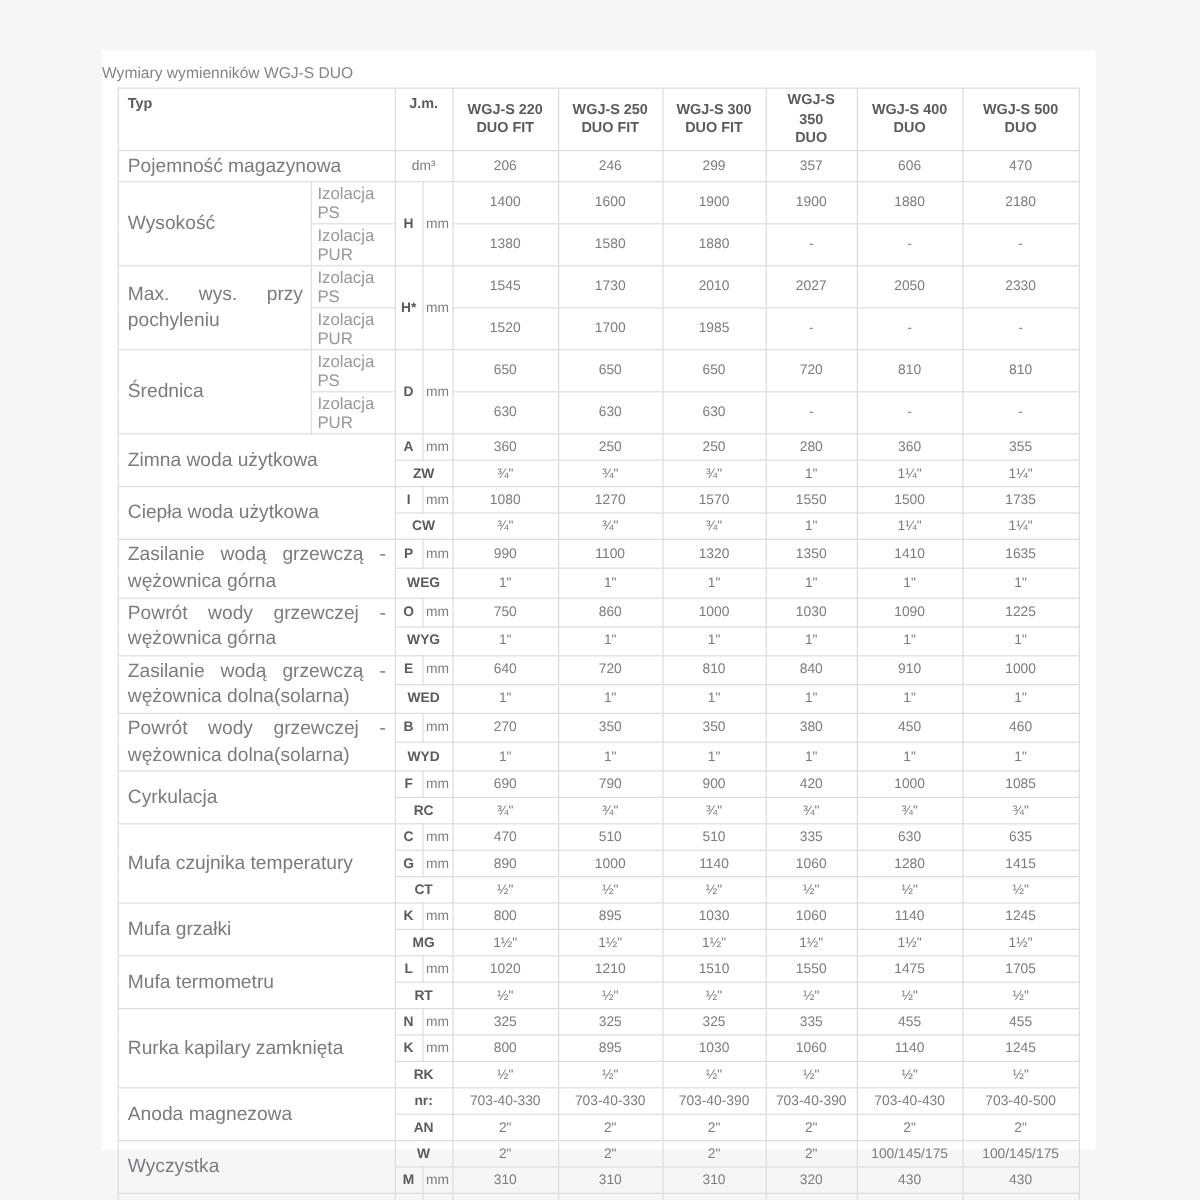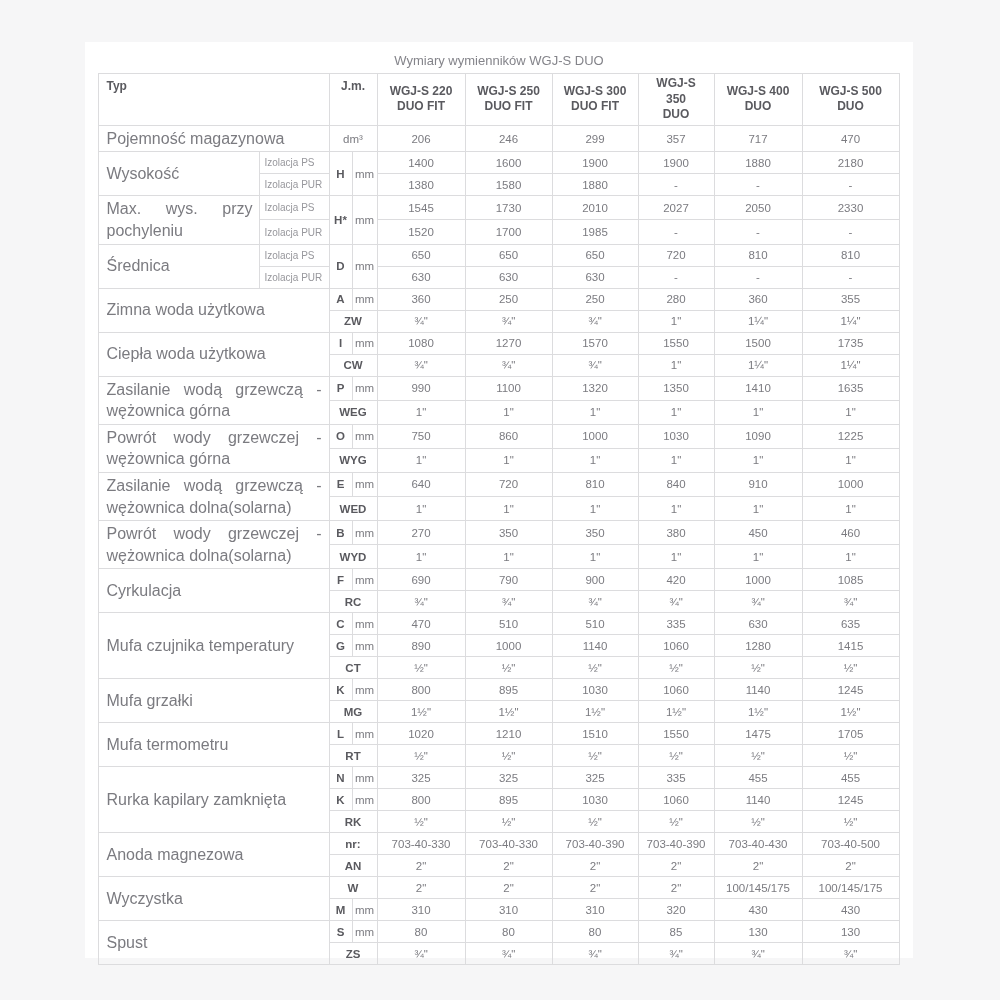--- a/index.html
+++ b/index.html
@@ -9,21 +9,20 @@
     background:#f6f6f7;
     font-family:"Liberation Sans", sans-serif;
   }
   .card {
     position:absolute; left:85px; top:42px;
     width:828px; height:916px;
     background:#ffffff;
   }
   .title {
     margin-top:11px;
-    text-align:center;
     font-size:13px;
     color:#84848a;
   }
   table.spec {
     border-collapse:collapse;
     table-layout:fixed;
     width:800px;
     margin:5px auto 0 auto;
   }
   th, td { border:1px solid #dcdcde; overflow:hidden; }
@@ -35,21 +34,21 @@
     padding:2px 8px;
   }
   th.typ { text-align:left; vertical-align:top; padding:5px 7px; }
   th.jm  { vertical-align:top; padding-top:5px; }
   td.lbl {
     color:#7b7b80; font-size:16px;
     text-align:justify; vertical-align:middle;
     padding:2px 7px; line-height:1.35;
   }
   td.sub {
-    color:#97979c; font-size:10px;
+    color:#97979c; font-size:14px;
     text-align:left; vertical-align:middle;
     padding:1px 4px;
   }
   td.sym {
     color:#5a5a5f; font-size:11.5px; font-weight:bold;
     text-align:center; vertical-align:middle; padding:1px 1px;
   }
   td.unit, td.val {
     color:#7b7b80; font-size:11.5px;
     text-align:center; vertical-align:middle; padding:1px 1px;
@@ -104,21 +103,21 @@
       </tr>
     </thead>
     <tbody>
       <tr>
         <td class="lbl" colspan="2">Pojemność magazynowa</td>
         <td class="val" colspan="2">dm³</td>
         <td class="val">206</td>
           <td class="val">246</td>
           <td class="val">299</td>
           <td class="val">357</td>
-          <td class="val">717</td>
+          <td class="val">606</td>
           <td class="val">470</td>
       </tr>
       <tr>
         <td class="lbl" rowspan="2">Wysokość</td>
         <td class="sub">Izolacja PS</td>
         <td class="sym" rowspan="2">H</td>
         <td class="unit" rowspan="2">mm</td>
         <td class="val">1400</td>
           <td class="val">1600</td>
           <td class="val">1900</td>

